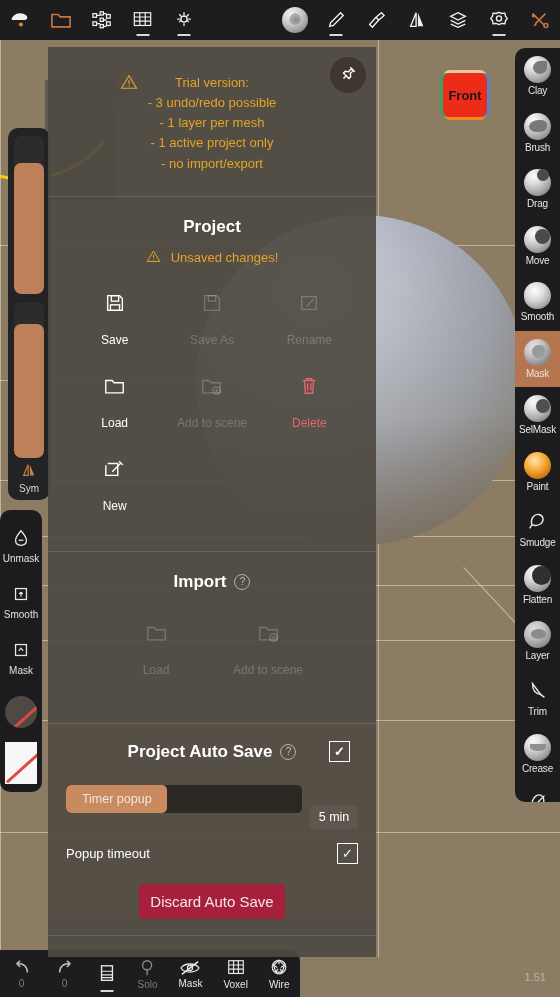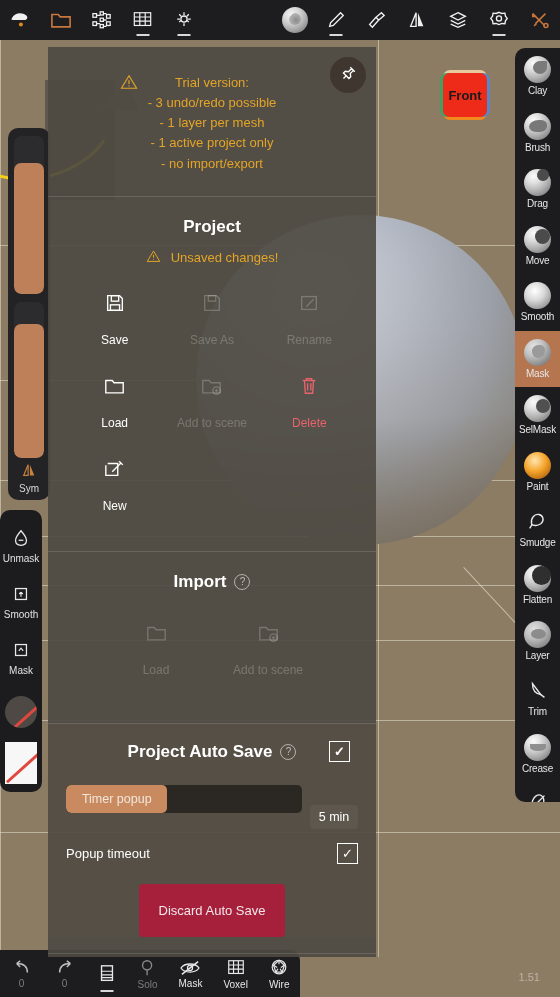--- a/index.html
+++ b/index.html
@@ -202,21 +202,21 @@
     color: #e6e6e6; font-size: 10px;
   }
   .bb-item.dim { color: #7d7d7d; }
   .bb-item .lbl { margin-top: 1px; }
   .bb-underline {
     position: absolute; bottom: 5px; left: 50%;
     transform: translateX(-50%);
     width: 13px; height: 2px; background: #d8d8d8;
   }
   .fps {
-    position: absolute; right: 20px; bottom: 14px;
+    position: absolute; right: 14px; bottom: 14px;
     color: rgba(255,255,255,0.40); font-size: 11px;
   }
 
   
   .front-cube {
     position: absolute; left: 443px; top: 73px;
     width: 44px; height: 44px;
     border-radius: 7px;
     background: #ee2b19;
     display: flex; align-items: center; justify-content: center;
@@ -333,25 +333,25 @@
     color: #f1e6dc; font-size: 12.5px;
   }
   .slider-value {
     width: 48px; text-align: center;
     color: #ffffff; font-size: 12.5px;
     background: rgba(255,255,255,0.05);
     border-radius: 4px; padding: 5px 0; margin-top: 35px;
   }
   .discard-btn {
     display: block; margin: 10px auto 16px;
-    width: 146px; padding: 19px 0;
+    width: 146px; padding: 9px 0;
     background: #a6203c; color: #f2e6e9;
     border: none; border-radius: 4px;
     font-family: "Liberation Sans", sans-serif;
-    font-size: 13px;
+    font-size: 15px;
   }
   .autosave-sec { background: rgba(92,84,70,0.35); }
   .export-sec { padding-bottom: 18px; }
 </style>
 </head>
 <body>
 
 <div id="app">
 
   <div class="viewport">

